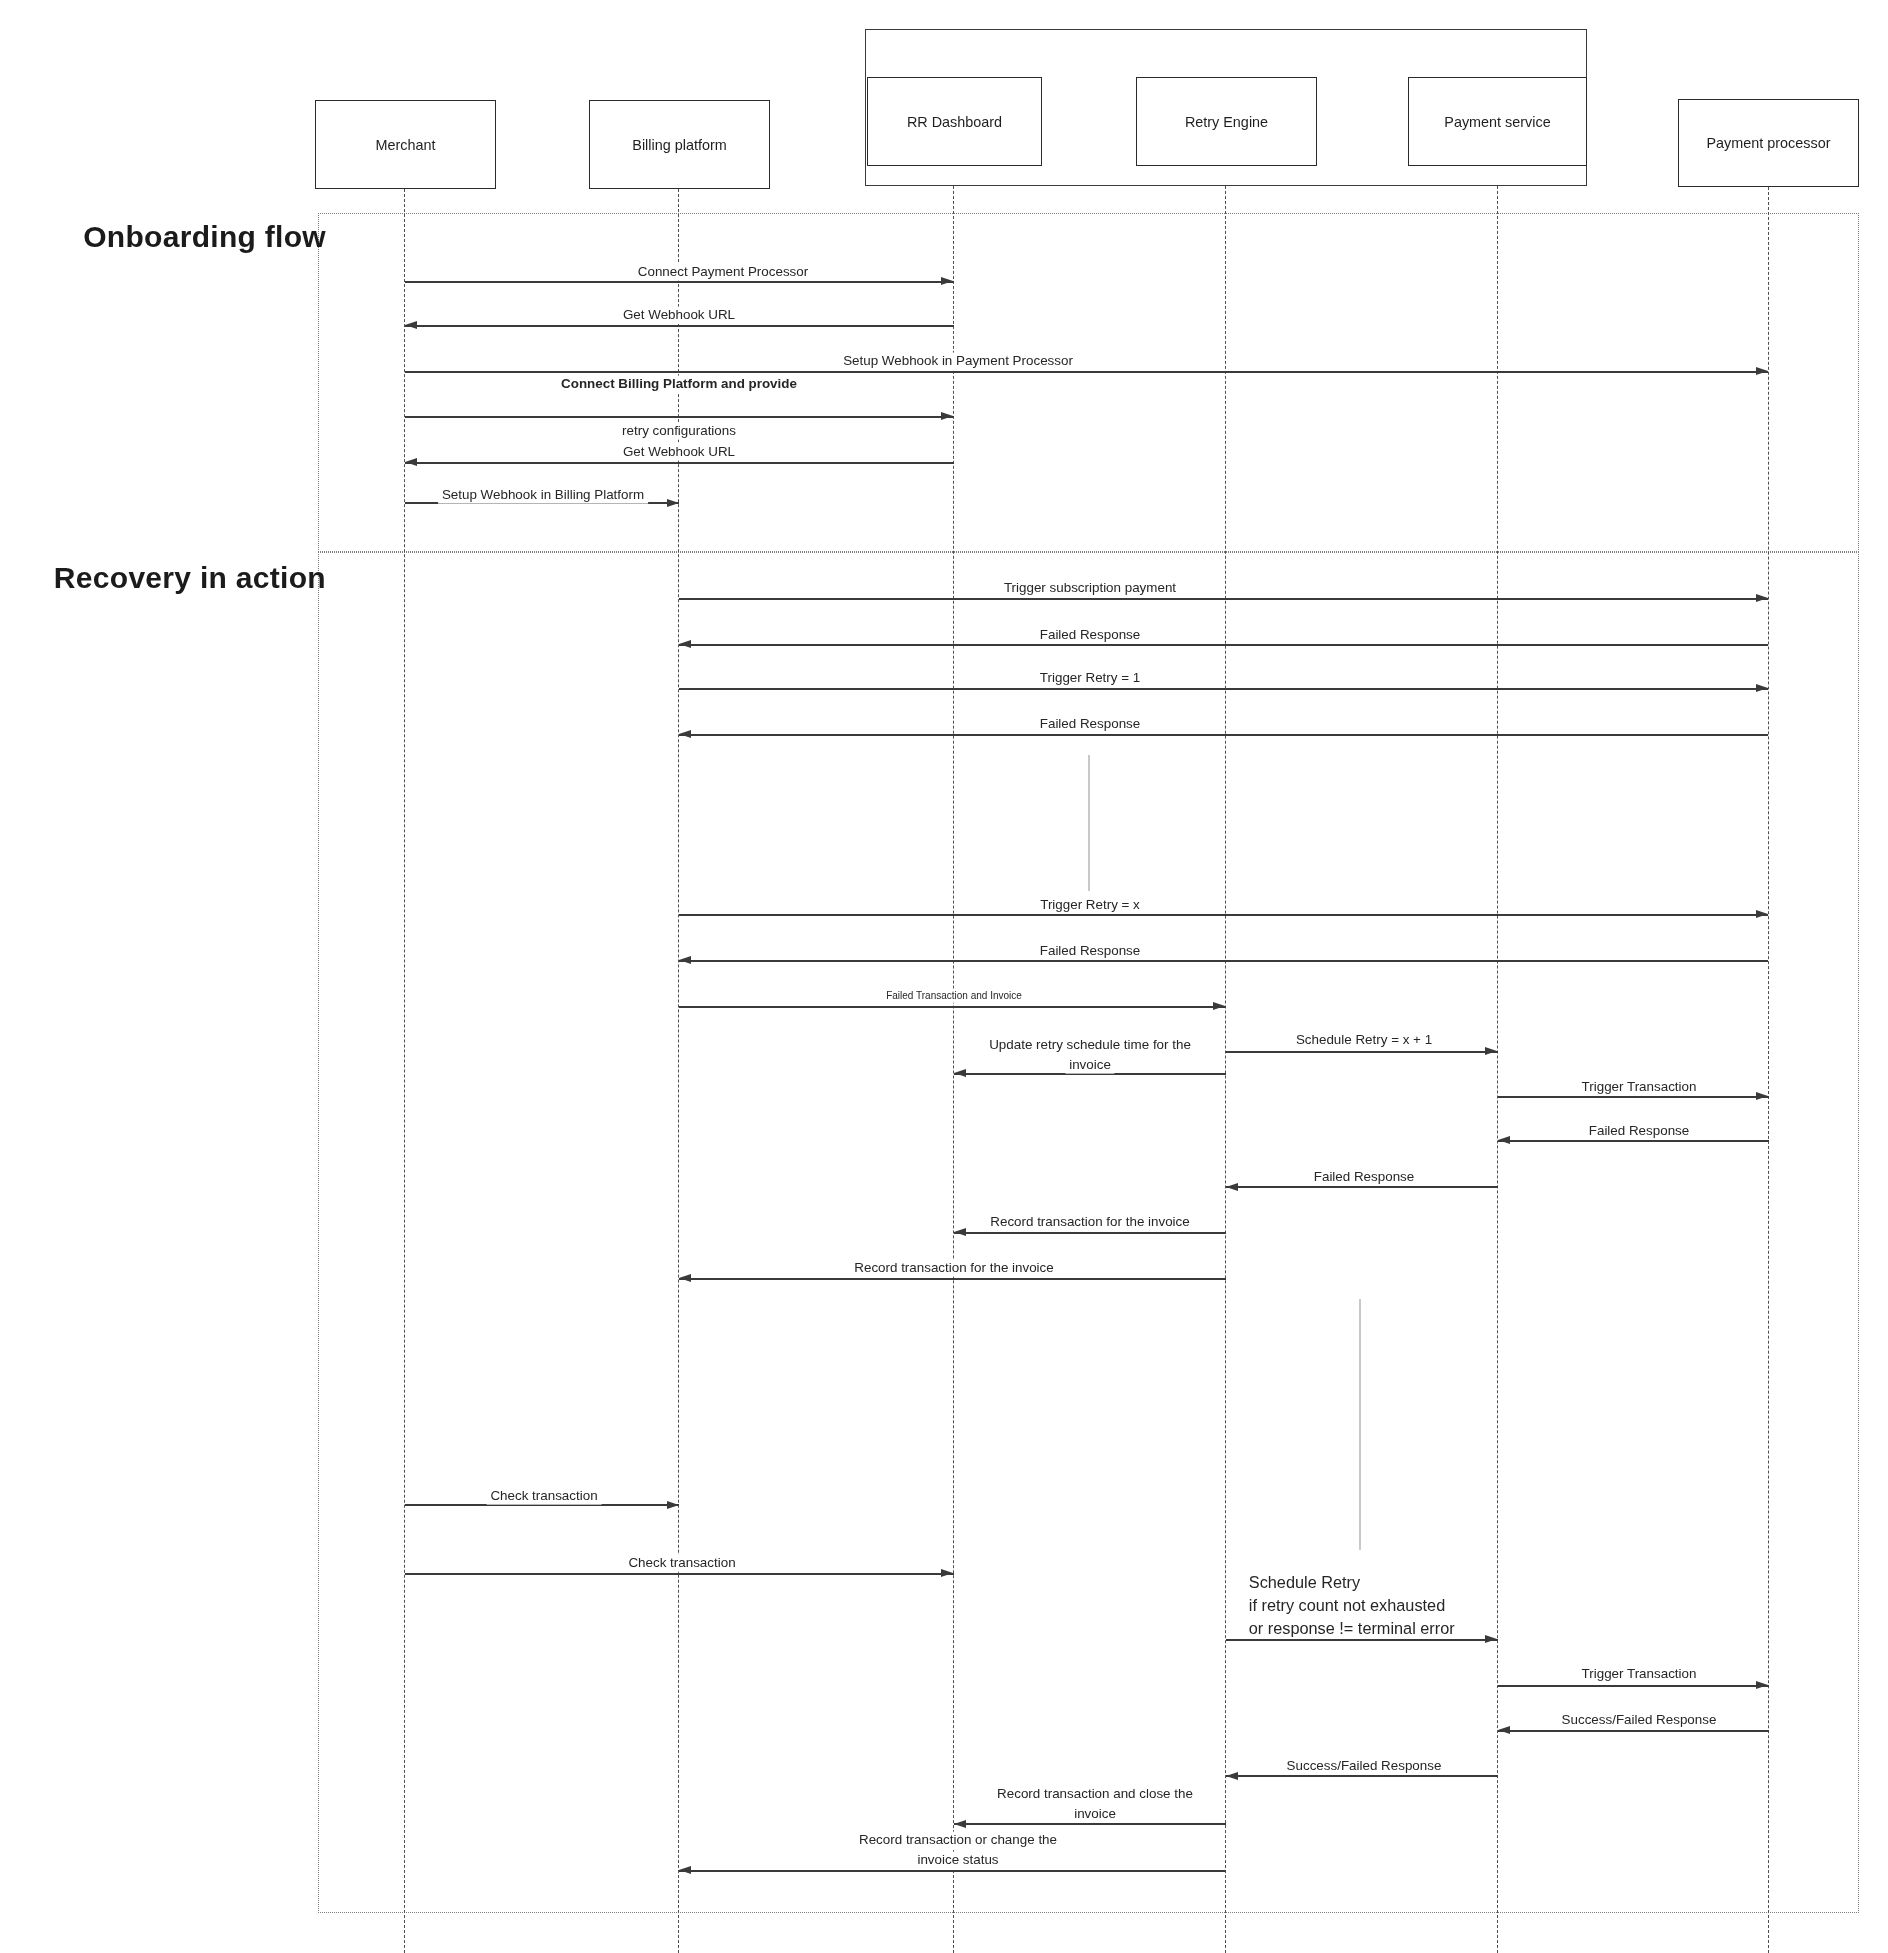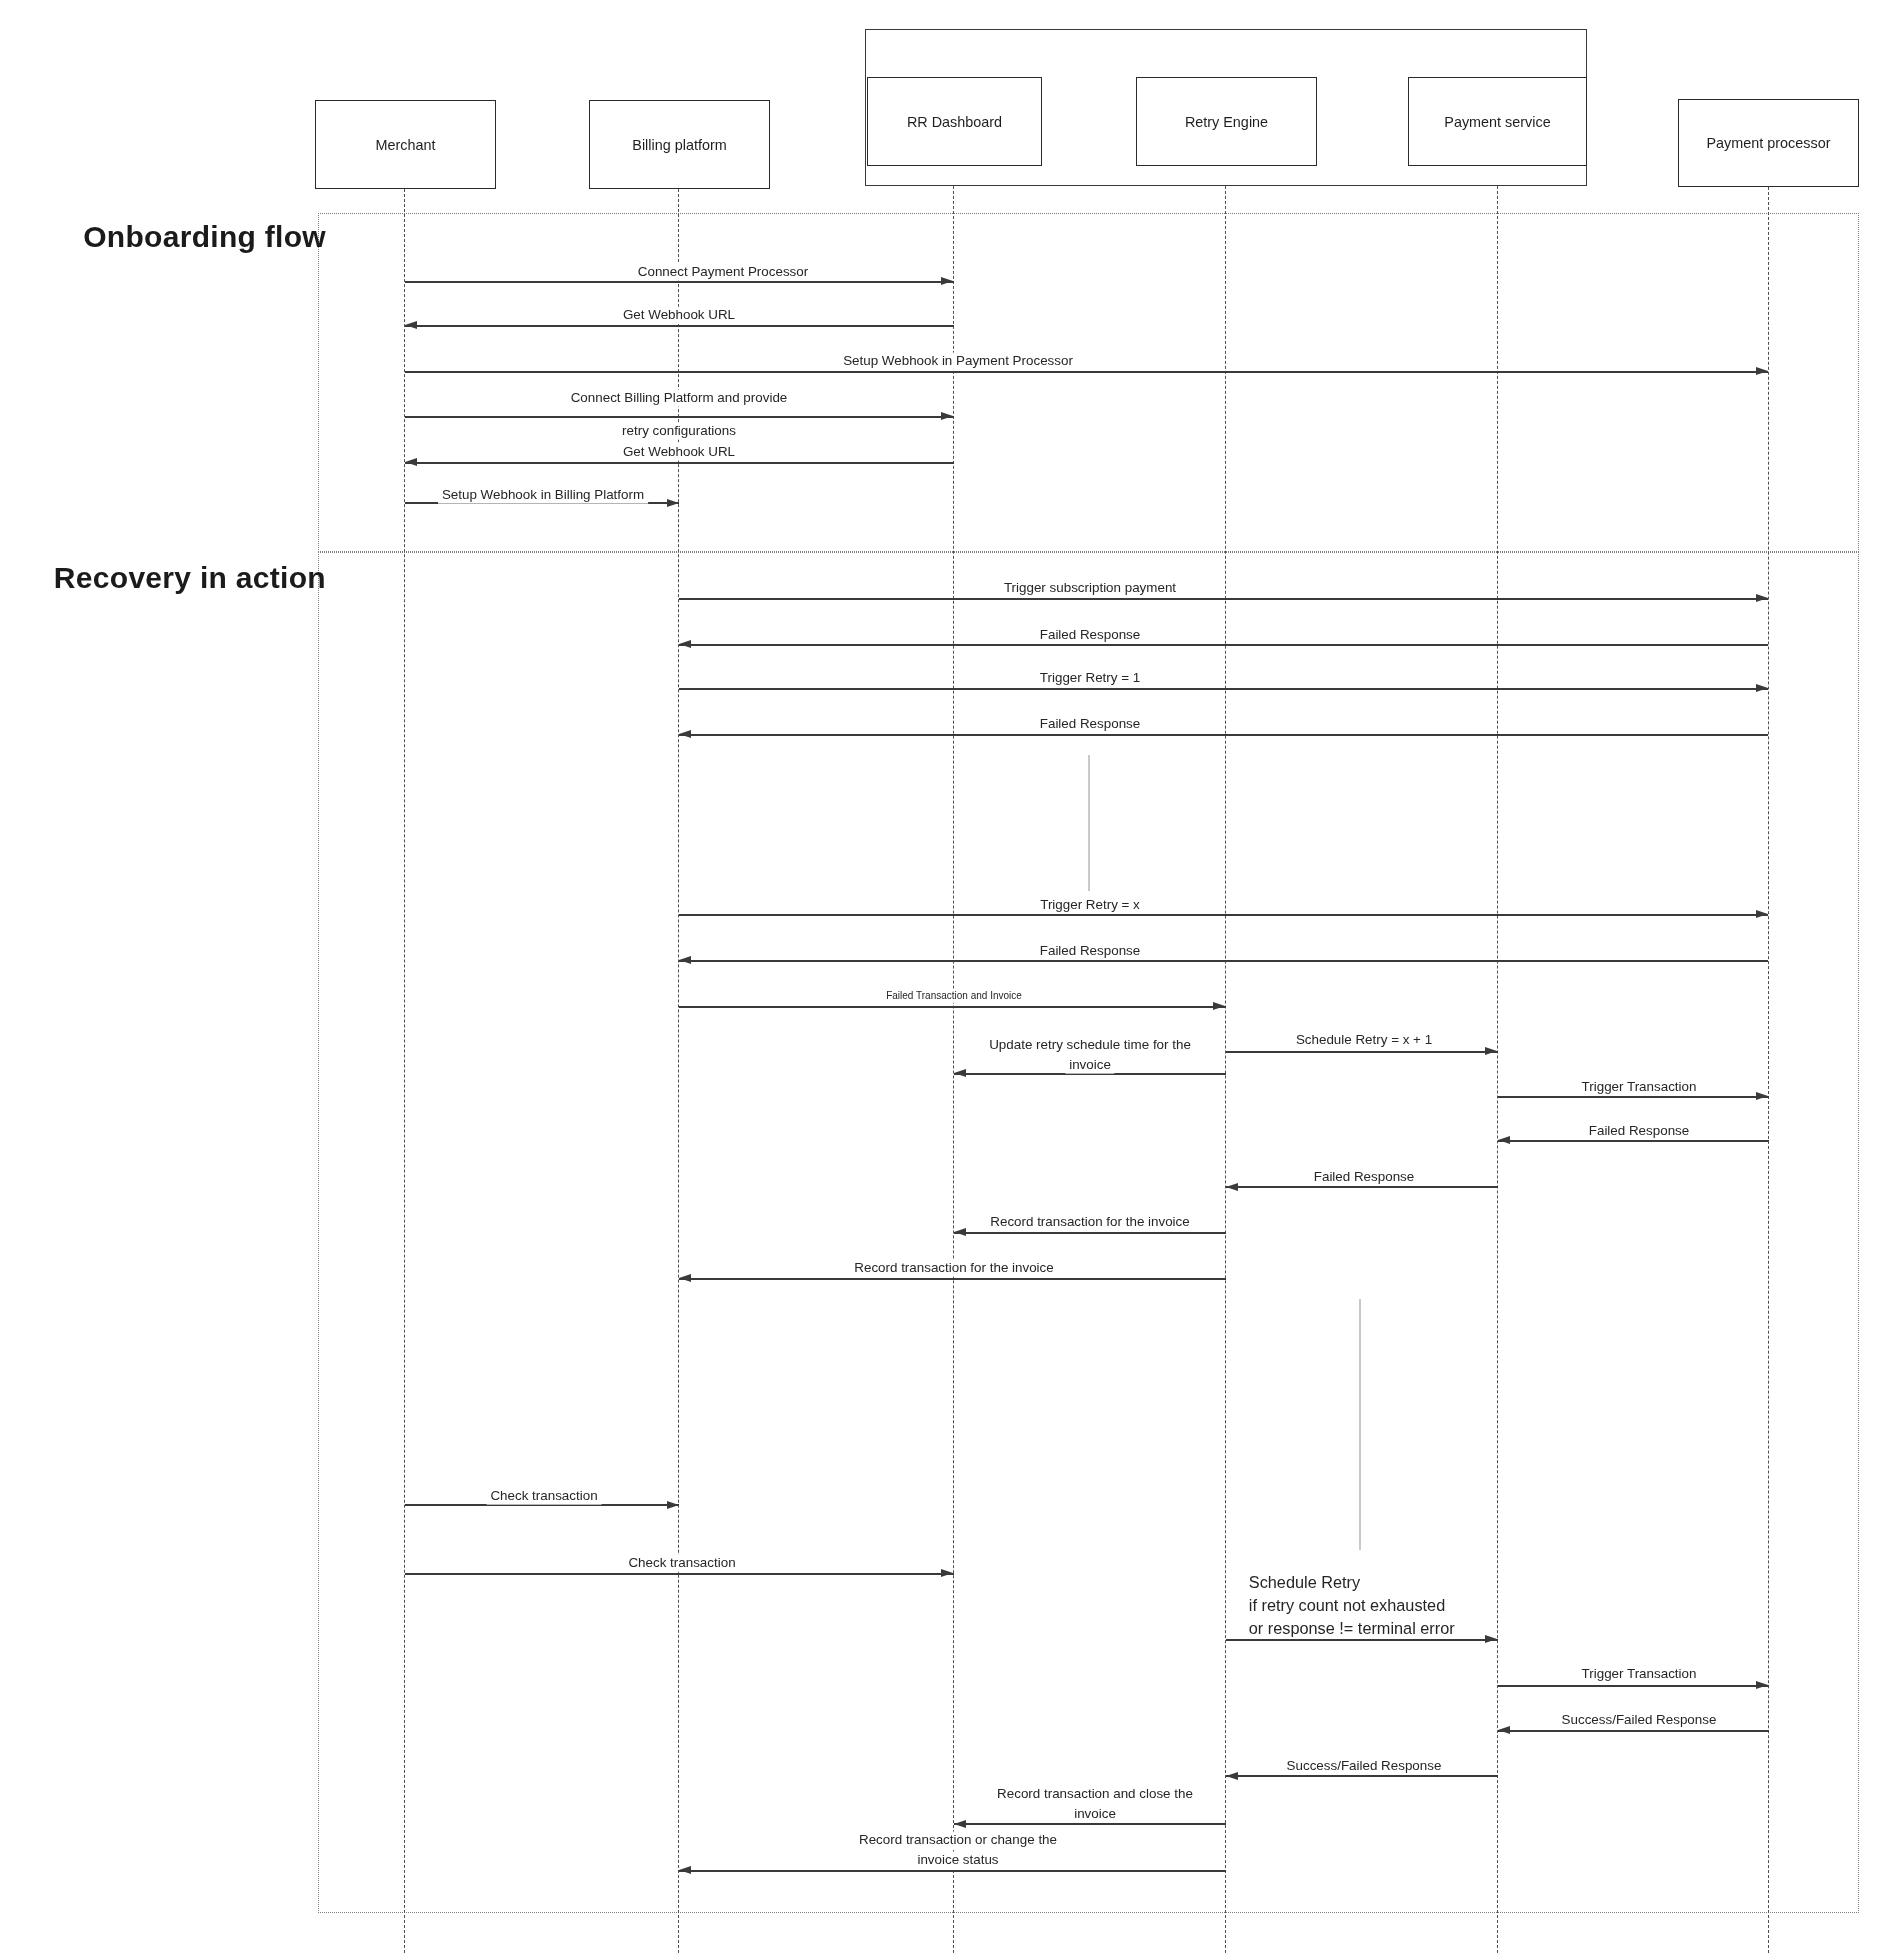--- a/index.html
+++ b/index.html
@@ -75,21 +75,21 @@
     <div class="arrow-right" style="left: 941px; top: 277px;"></div>
     <div class="msg-label center" style="top: 272px; left: 679px; font-size: 13.4px; margin-left: 44px;">Connect Payment Processor</div>
     <div class="msg-line" style="left: 405px; top: 325px; width: 549px;"></div>
     <div class="arrow-left" style="left: 405px; top: 321px;"></div>
     <div class="msg-label center" style="top: 315px; left: 679px; font-size: 13.4px;">Get Webhook URL</div>
     <div class="msg-line" style="left: 405px; top: 371px; width: 1363px;"></div>
     <div class="arrow-right" style="left: 1756px; top: 367px;"></div>
     <div class="msg-label center" style="top: 361px; left: 958px; font-size: 13.4px;">Setup Webhook in Payment Processor</div>
     <div class="msg-line" style="left: 405px; top: 416px; width: 549px;"></div>
     <div class="arrow-right" style="left: 941px; top: 412px;"></div>
-    <div class="msg-label center" style="top: 398px; left: 679px; font-size: 13.4px;">Connect Billing Platform and provide</div>
+    <div class="msg-label center" style="top: 384px; left: 679px; font-size: 13.4px; font-weight: bold;">Connect Billing Platform and provide</div>
     <div class="msg-label center" style="top: 407px; left: 679px; font-size: 13.4px; margin-top: 24px;">retry configurations</div>
     <div class="msg-line" style="left: 405px; top: 462px; width: 549px;"></div>
     <div class="arrow-left" style="left: 405px; top: 458px;"></div>
     <div class="msg-label center" style="top: 452px; left: 679px; font-size: 13.4px;">Get Webhook URL</div>
     <div class="msg-line" style="left: 405px; top: 502px; width: 274px;"></div>
     <div class="arrow-right" style="left: 667px; top: 499px;"></div>
     <div class="msg-label center" style="top: 495px; left: 543px; font-size: 13.4px;">Setup Webhook in Billing Platform</div>
     <div class="msg-line" style="left: 679px; top: 598px; width: 1089px;"></div>
     <div class="arrow-right" style="left: 1756px; top: 594px;"></div>
     <div class="msg-label center" style="top: 588px; left: 1090px; font-size: 13.4px;">Trigger subscription payment</div>

